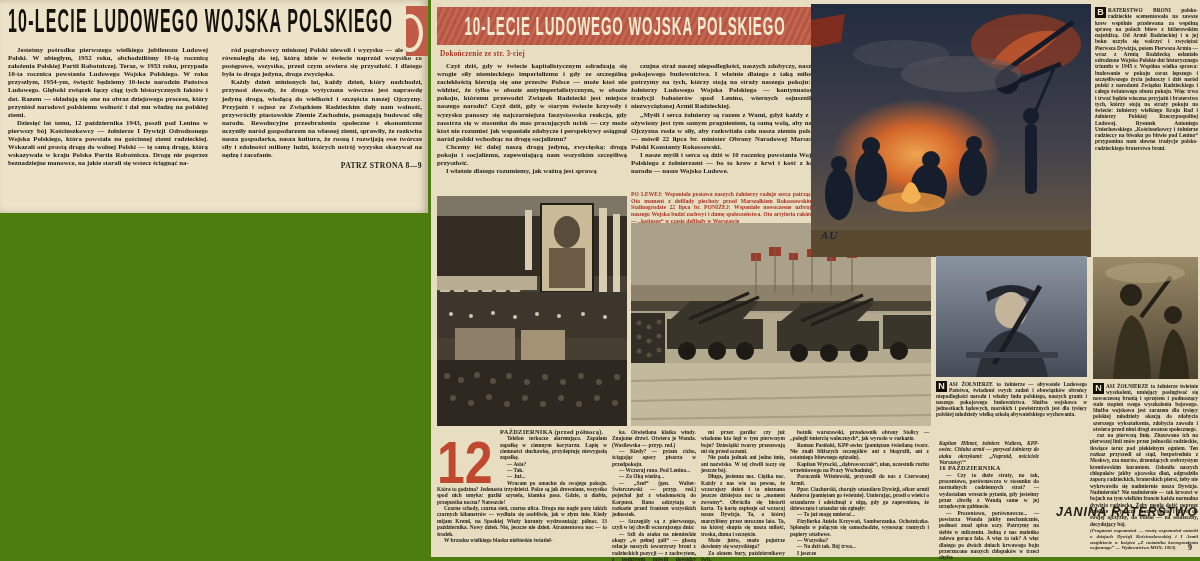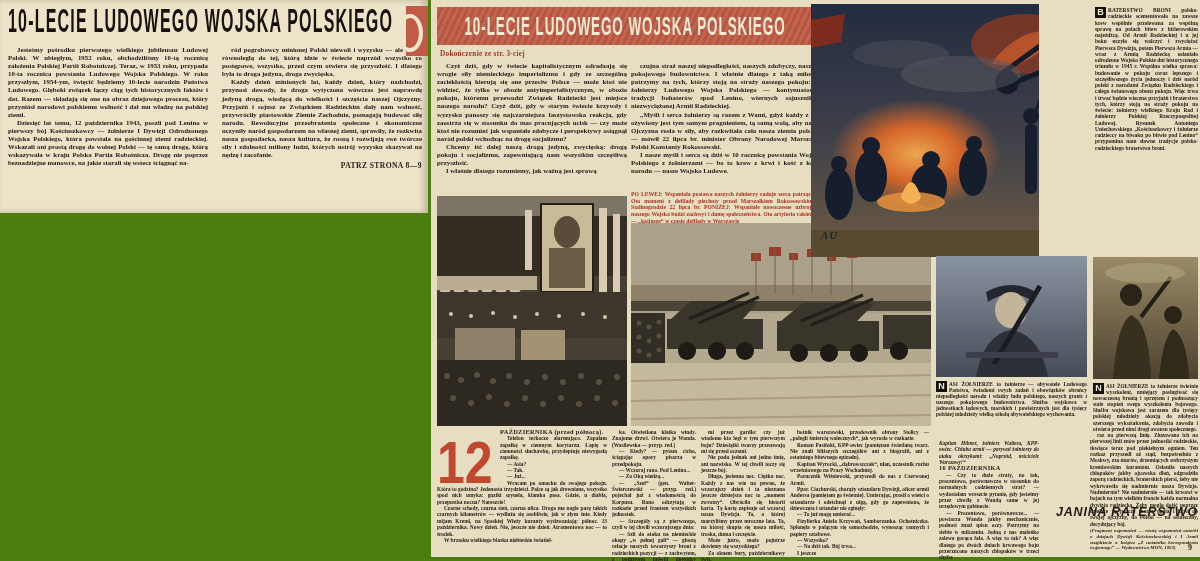--- a/index.html
+++ b/index.html
@@ -32,21 +32,21 @@
   #cont-note{left:9px;top:50px;font-size:7.2px;font-weight:700;color:#ab3322;letter-spacing:.3px;}
   #rcol1{left:6px;top:62px;width:190px;}
   #rcol2{left:200px;top:62px;width:190px;}
   #red-caption{left:200px;top:191px;width:190px;font-size:5.7px;line-height:6.7px;
                font-weight:700;color:#ab3322;text-align:justify;}
   
   .photo{overflow:hidden;}
   .photo svg{display:block;}
   #ph-tribune{left:6px;top:196px;width:190px;height:230px;}
   #ph-parade{left:200px;top:223px;width:300px;height:203px;}
-  #ph-illu{left:380px;top:4px;width:228px;height:253px;}
+  #ph-illu{left:380px;top:4px;width:280px;height:253px;}
   #illu-sig{position:absolute;left:10px;bottom:16px;font-style:italic;font-weight:700;
             font-size:11px;color:#1d2638;letter-spacing:1px;}
   #ph-portrait{left:505px;top:256px;width:151px;height:121px;}
   #ph-training{left:662px;top:257px;width:105px;height:122px;}
   
   .cap{font-size:5.3px;line-height:6.1px;text-align:justify;font-weight:600;}
   .dcap{float:left;width:11px;height:11px;margin:0 2px 1px 0;background:#14100c;color:#efe6cc;
         font-family:"Liberation Sans",sans-serif;font-weight:700;font-size:9px;line-height:11px;text-align:center;}
   #cap-left{left:505px;top:381px;width:151px;}
   #cap-right{left:662px;top:383px;width:105px;}

